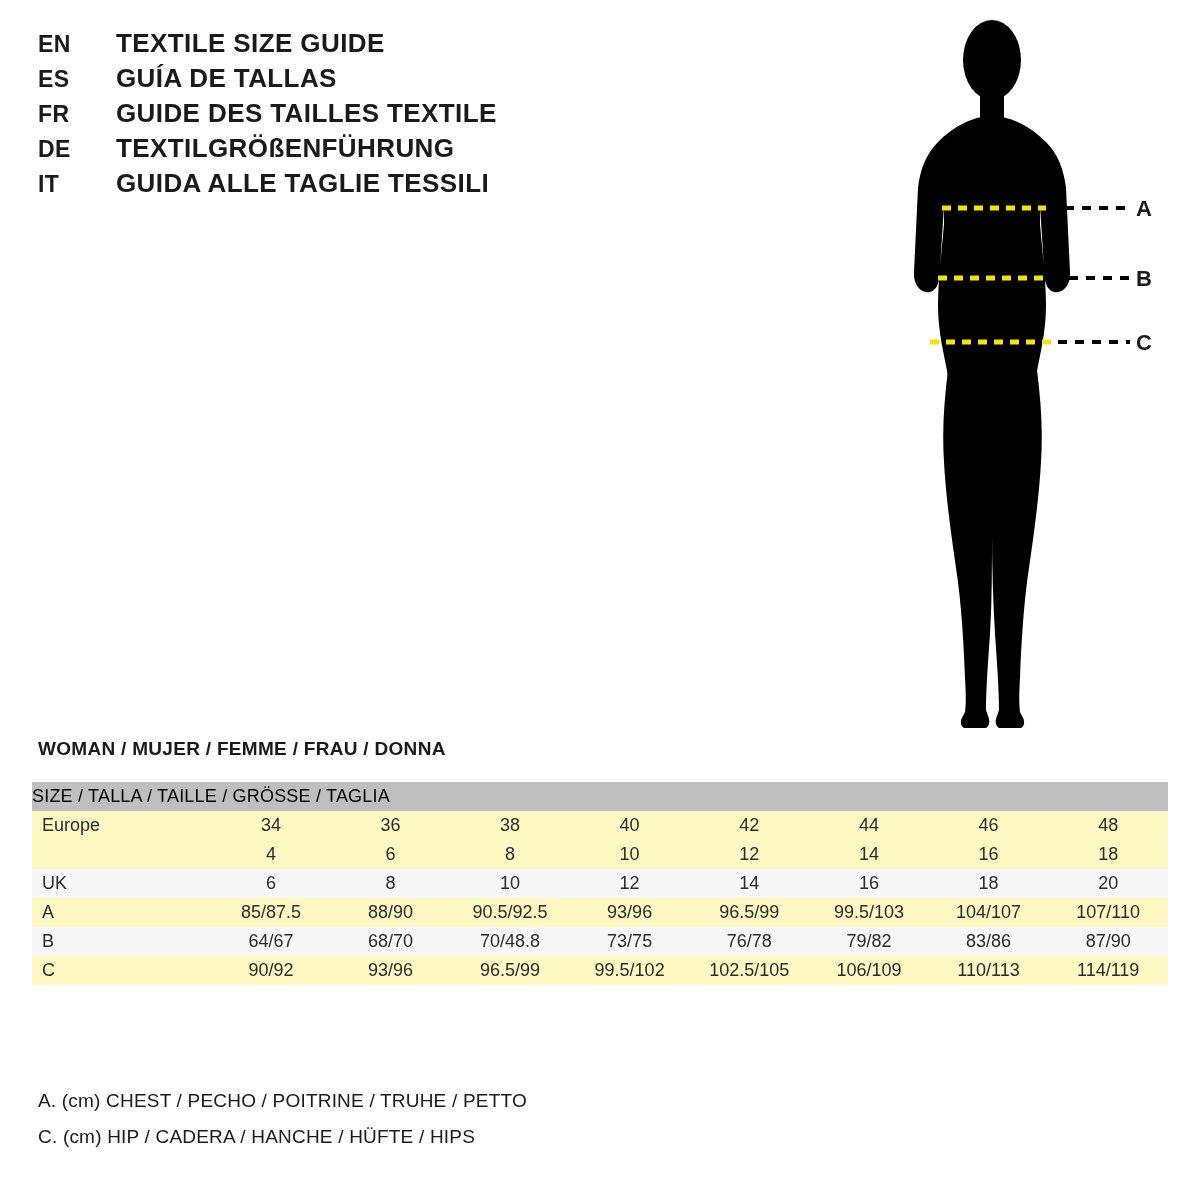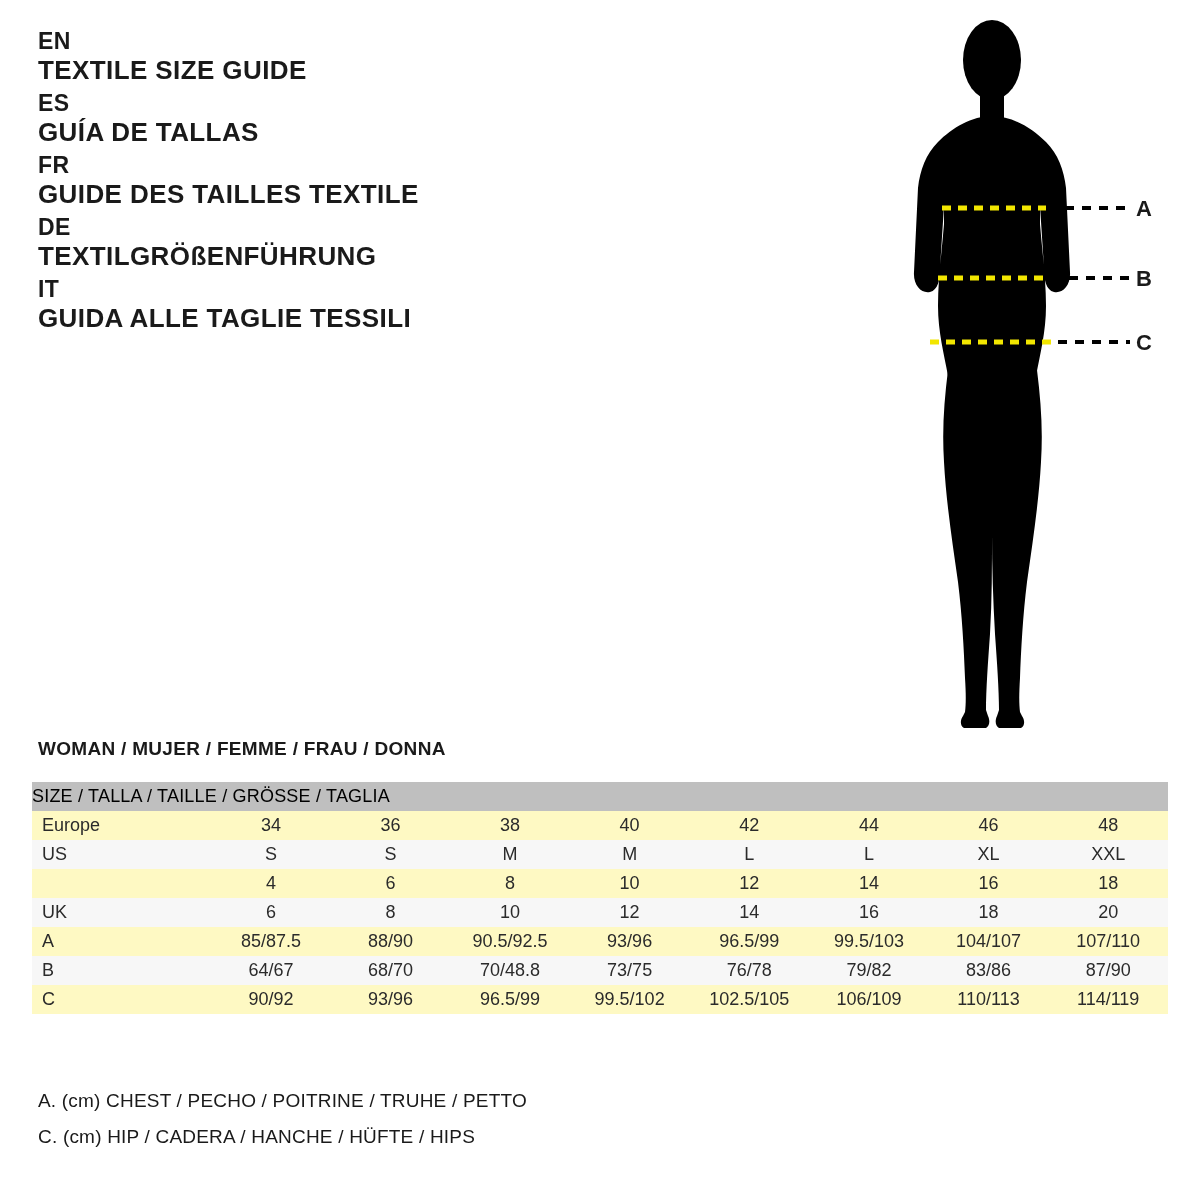--- a/index.html
+++ b/index.html
@@ -20,21 +20,20 @@
   #title-block {
     position: absolute;
     left: 38px;
     top: 28px;
     width: 560px;
   }
   .title-row {
     display: flex;
     align-items: baseline;
     margin-bottom: 4px;
-    flex-direction: column;
   }
   .title-lang {
     width: 78px;
     font-size: 23px;
     font-weight: bold;
     letter-spacing: 0.4px;
     color: #1a1a1a;
   }
   .title-text {
     font-size: 26px;
@@ -231,31 +230,20 @@
       <td class="rowlabel">Europe</td>
       <td class="val">34</td>
       <td class="val">36</td>
       <td class="val">38</td>
       <td class="val">40</td>
       <td class="val">42</td>
       <td class="val">44</td>
       <td class="val">46</td>
       <td class="val">48</td>
     </tr>
-    <tr class="even">
-      <td class="rowlabel">US</td>
-      <td class="val">S</td>
-      <td class="val">S</td>
-      <td class="val">M</td>
-      <td class="val">M</td>
-      <td class="val">L</td>
-      <td class="val">L</td>
-      <td class="val">XL</td>
-      <td class="val">XXL</td>
-    </tr>
     <tr class="odd">
       <td class="rowlabel"></td>
       <td class="val">4</td>
       <td class="val">6</td>
       <td class="val">8</td>
       <td class="val">10</td>
       <td class="val">12</td>
       <td class="val">14</td>
       <td class="val">16</td>
       <td class="val">18</td>

